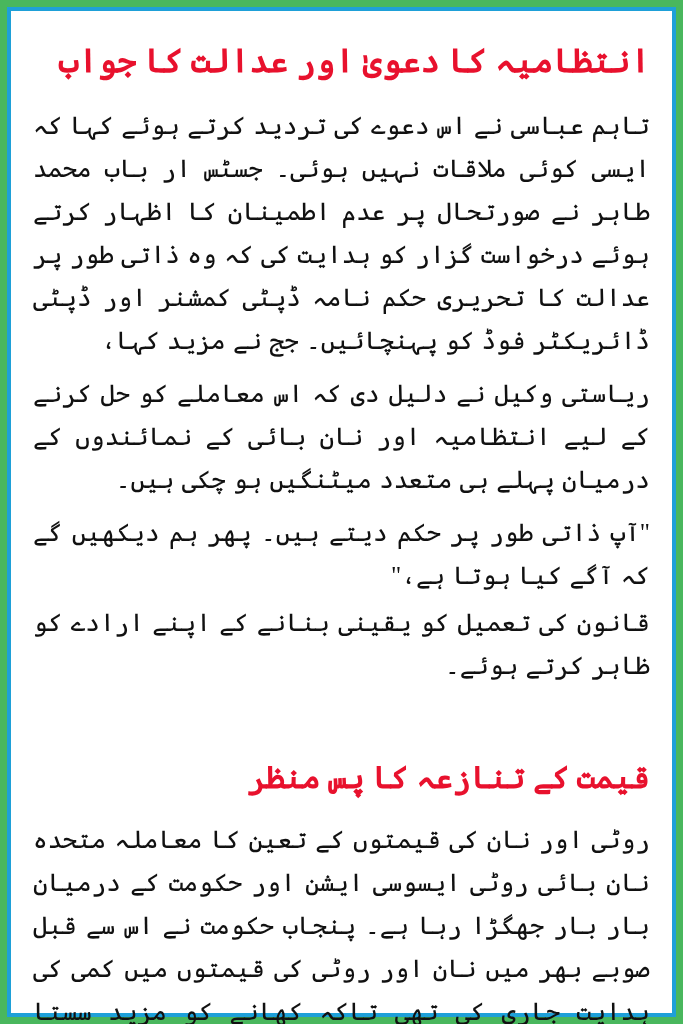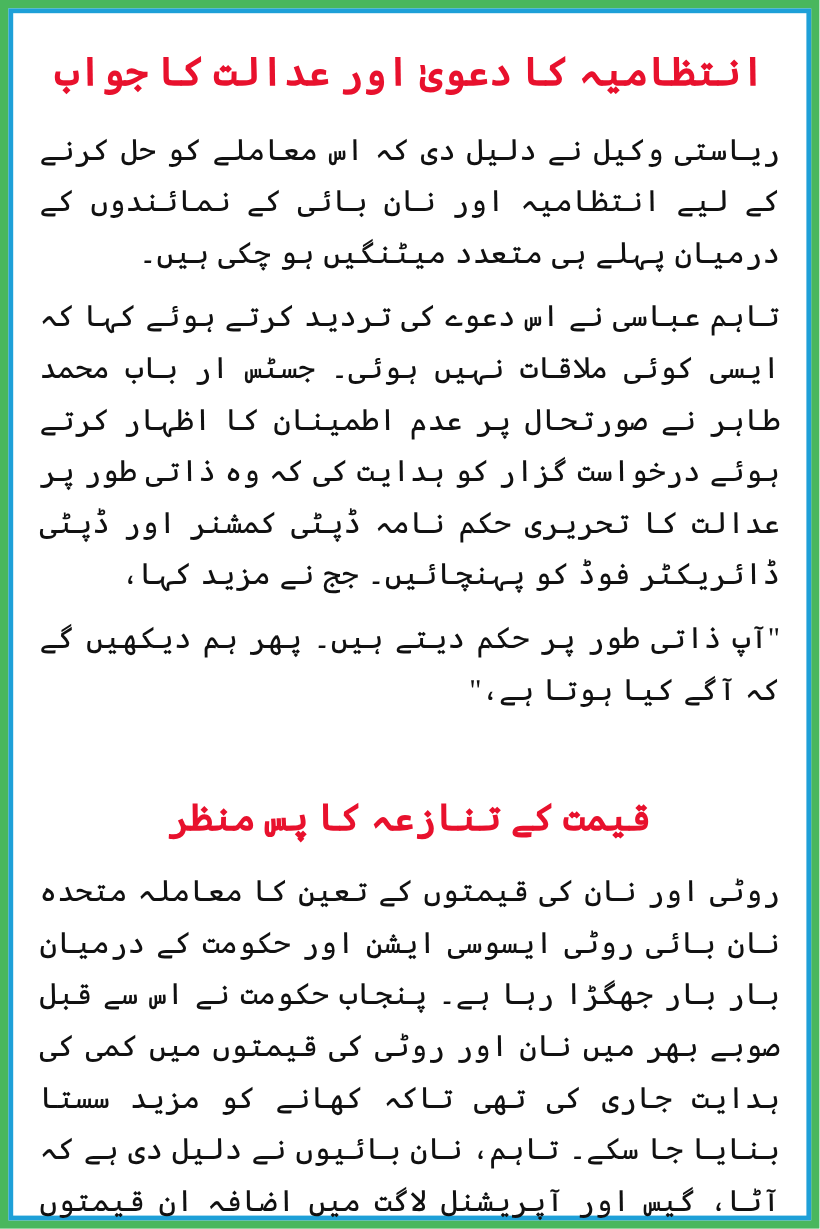--- a/index.html
+++ b/index.html
@@ -37,21 +37,21 @@
   }
   .content {
     position: relative;
     padding: 22px 26px 10px 26px;
     direction: rtl;
     text-align: right;
   }
   .heading {
     color: #e8112d;
     font-weight: bold;
-    text-align: center;
+    text-align: right;
     line-height: 1.35;
     margin: 0 0 14px 0;
     font-family: "Liberation Serif", "DejaVu Serif", serif;
   }
   .heading-main {
     font-size: 33px;
     letter-spacing: -0.5px;
     padding-top: 10px;
     padding-bottom: 6px;
   }
@@ -76,26 +76,27 @@
   .spacer-md { height: 16px; }
 </style>
 </head>
 <body>
 
 <div class="page">
   <div class="content">
 
     <h1 class="heading heading-main">انتظامیہ کا دعویٰ اور عدالت کا جواب</h1>
 
+    <p class="para">تاہم عباسی نے اس دعوے کی تردید کرتے ہوئے کہا کہ ایسی کوئی ملاقات نہیں ہوئی۔ جسٹس ار باب محمد طاہر نے صورتحال پر عدم اطمینان کا اظہار کرتے ہوئے درخواست گزار کو ہدایت کی کہ وہ ذاتی طور پر عدالت کا تحریری حکم نامہ ڈپٹی کمشنر اور ڈپٹی ڈائریکٹر فوڈ کو پہنچائیں۔ جج نے مزید کہا،</p>
+
     <p class="para">ریاستی وکیل نے دلیل دی کہ اس معاملے کو حل کرنے کے لیے انتظامیہ اور نان بائی کے نمائندوں کے درمیان پہلے ہی متعدد میٹنگیں ہو چکی ہیں۔</p>
-
-    <p class="para">تاہم عباسی نے اس دعوے کی تردید کرتے ہوئے کہا کہ ایسی کوئی ملاقات نہیں ہوئی۔ جسٹس ار باب محمد طاہر نے صورتحال پر عدم اطمینان کا اظہار کرتے ہوئے درخواست گزار کو ہدایت کی کہ وہ ذاتی طور پر عدالت کا تحریری حکم نامہ ڈپٹی کمشنر اور ڈپٹی ڈائریکٹر فوڈ کو پہنچائیں۔ جج نے مزید کہا،</p>
 
     <p class="para tight">"آپ ذاتی طور پر حکم دیتے ہیں۔ پھر ہم دیکھیں گے کہ آگے کیا ہوتا ہے،"</p>
 
+    <p class="para">قانون کی تعمیل کو یقینی بنانے کے اپنے ارادے کو ظاہر کرتے ہوئے۔</p>
 
     <div class="spacer-md"></div>
 
     <h2 class="heading heading-sub">قیمت کے تنازعہ کا پس منظر</h2>
 
     <p class="para">روٹی اور نان کی قیمتوں کے تعین کا معاملہ متحدہ نان بائی روٹی ایسوسی ایشن اور حکومت کے درمیان بار بار جھگڑا رہا ہے۔ پنجاب حکومت نے اس سے قبل صوبے بھر میں نان اور روٹی کی قیمتوں میں کمی کی ہدایت جاری کی تھی تاکہ کھانے کو مزید سستا بنایا جا سکے۔ تاہم، نان بائیوں نے دلیل دی ہے کہ آٹا، گیس اور آپریشنل لاگت میں اضافہ ان قیمتوں کو غیر مستحکم بنا دیتا ہے۔</p>
 
   </div>
 </div>
 

